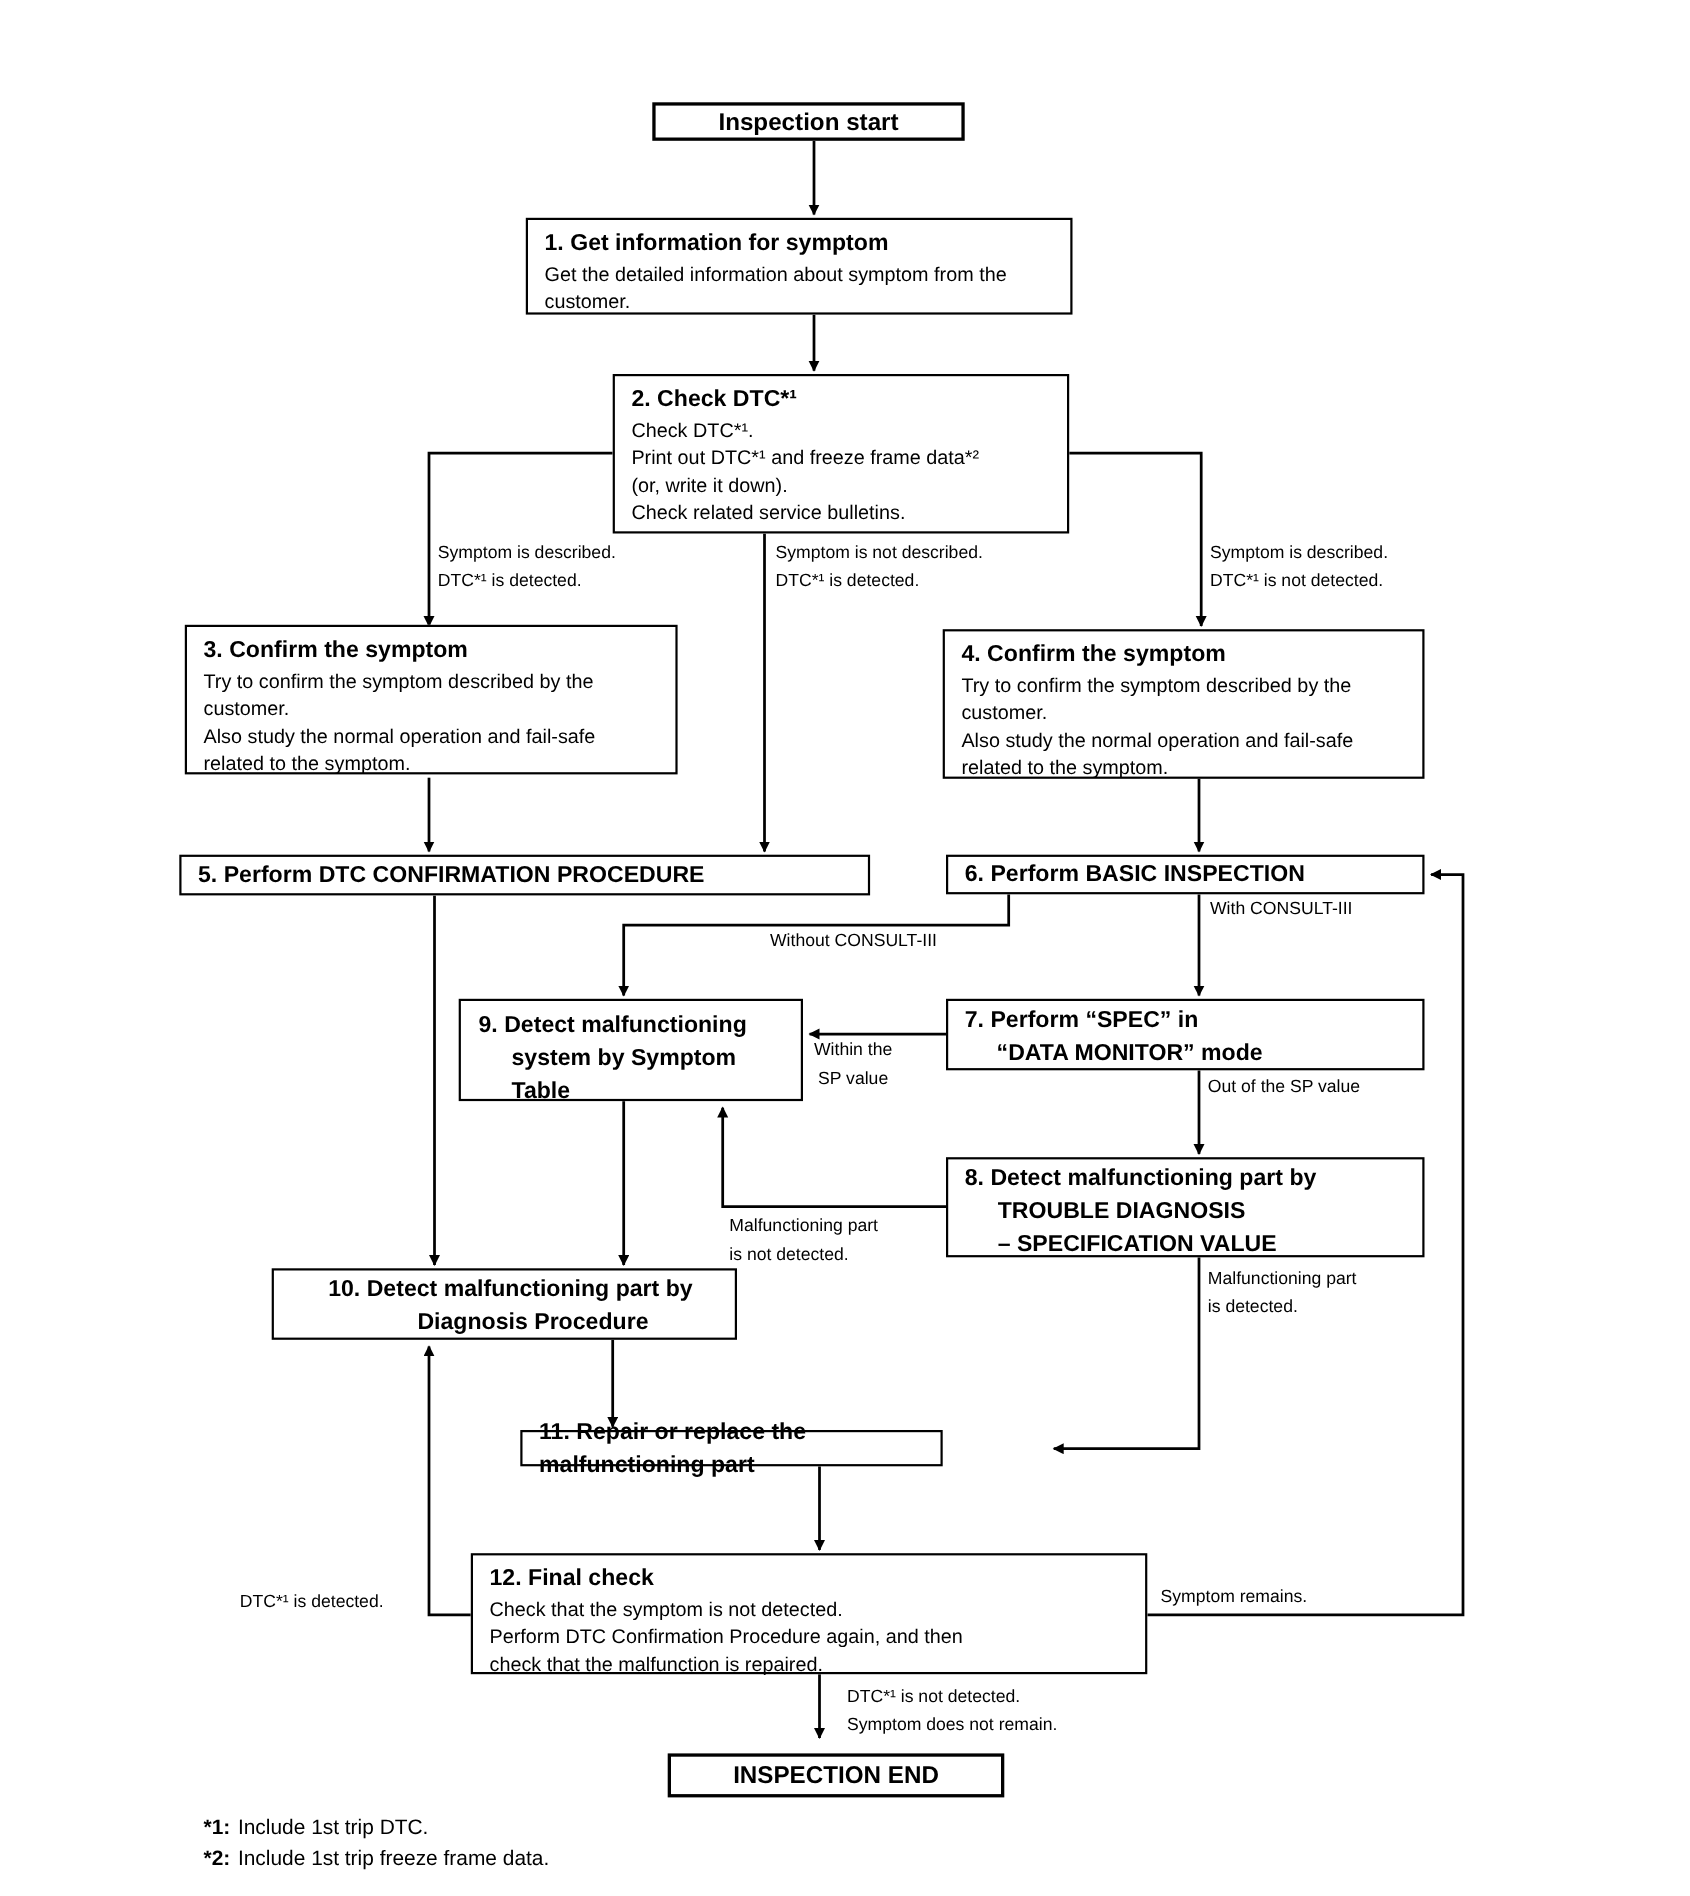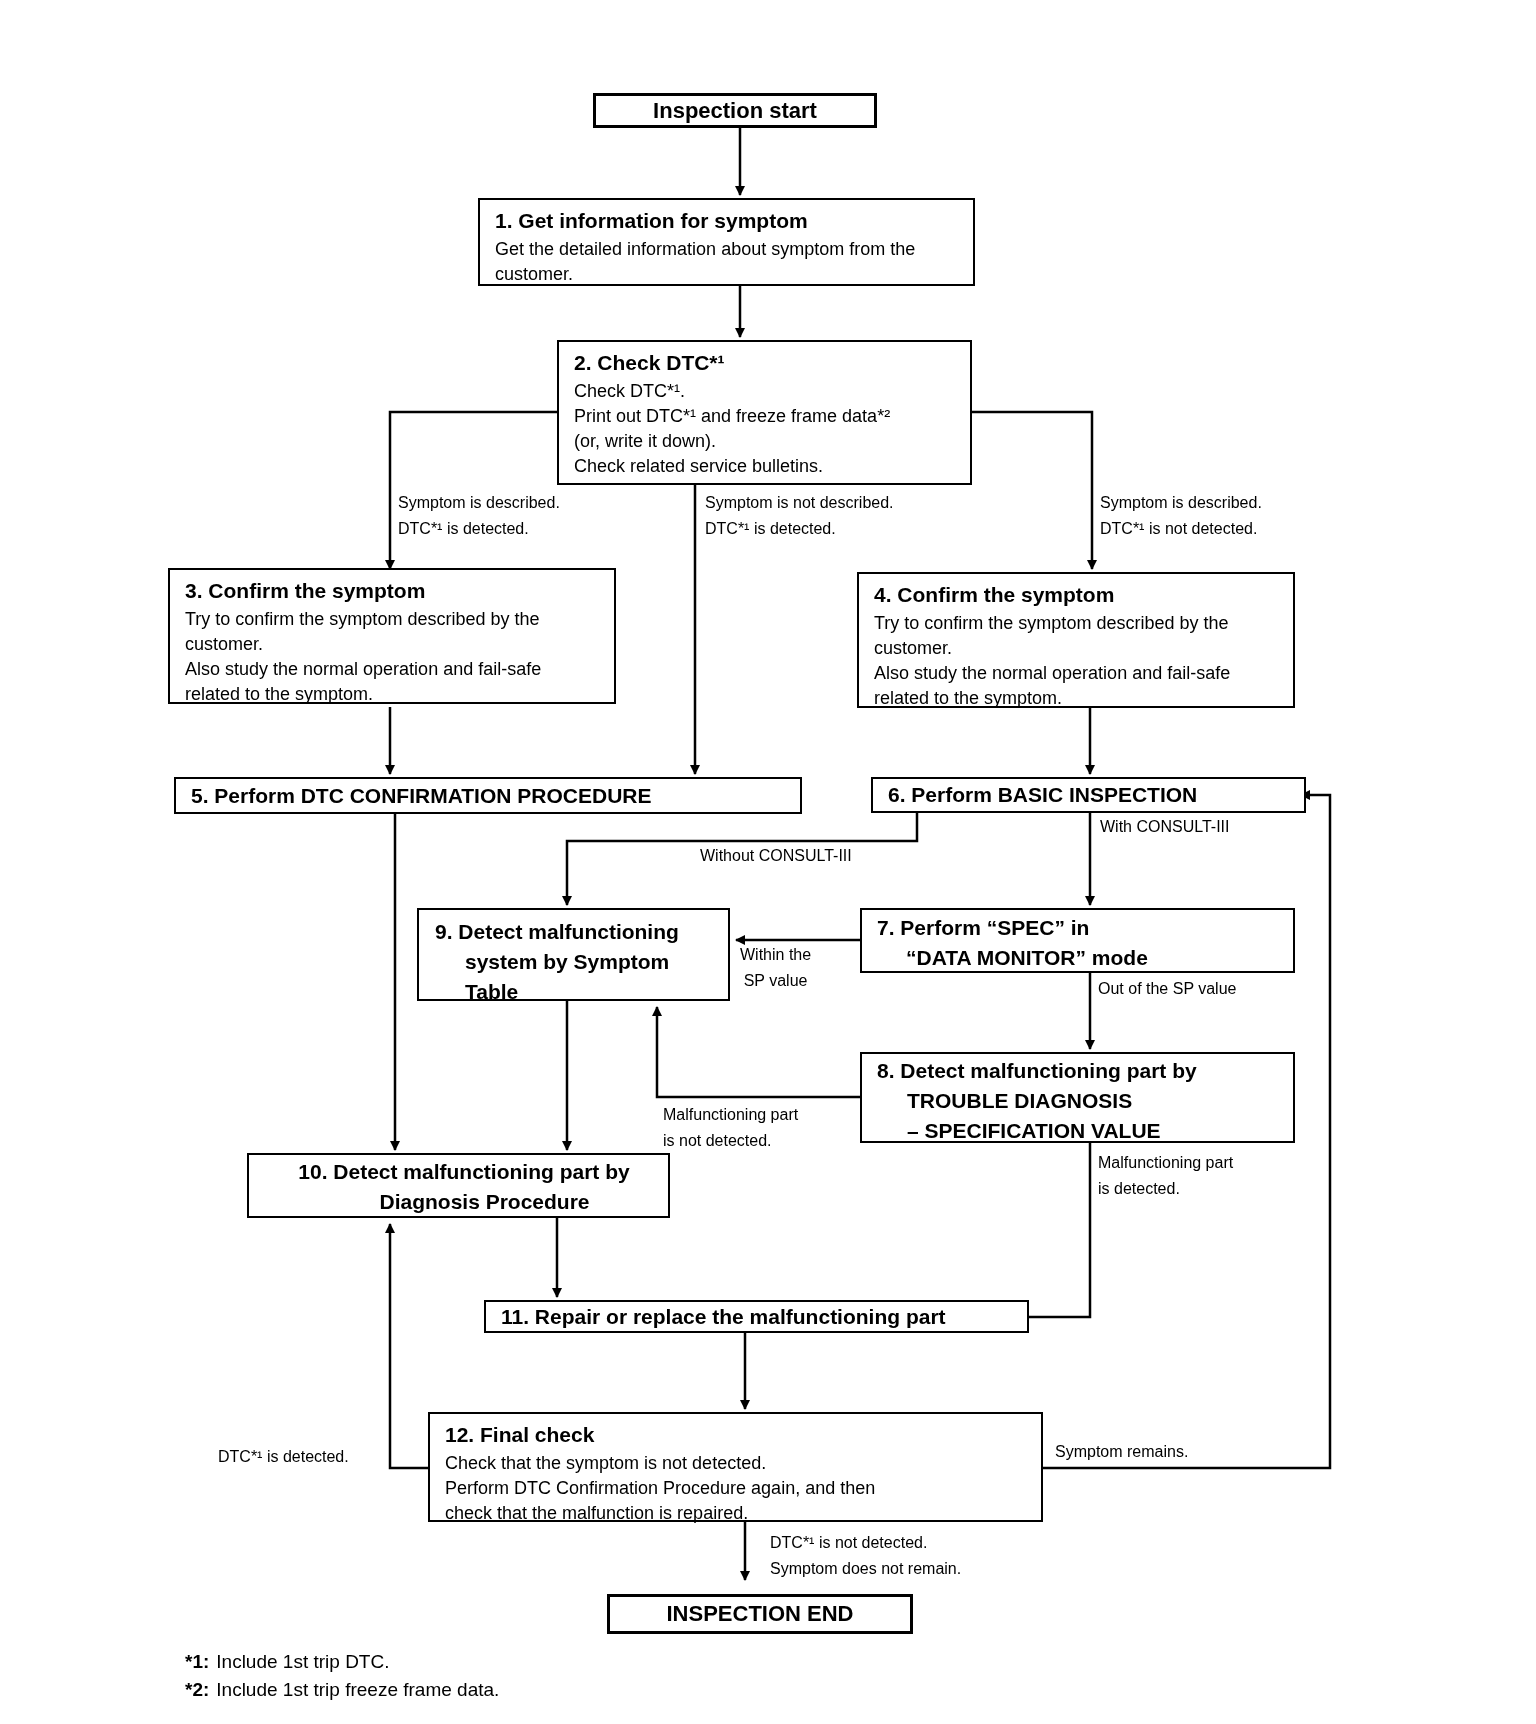--- a/index.html
+++ b/index.html
@@ -11,39 +11,39 @@
   .node{
     position:absolute;background:#fff;border:2px solid #000;box-sizing:border-box;z-index:1;
   }
   .node-title{
     font-weight:bold;font-size:21px;line-height:30px;white-space:pre-line;
   }
   .node-body{
     font-size:18px;line-height:25px;white-space:pre-line;margin-top:1px;
   }
   .pad{padding:6px 14px 6px 15px;}
-  .single{display:flex;align-items:center;padding-left:15px;margin-left:11px;}
+  .single{display:flex;align-items:center;padding-left:15px;}
   .terminal{display:flex;align-items:center;justify-content:center;border-width:3px;}
   .terminal .node-title{font-size:22px;}
   .edge-label{
     position:absolute;z-index:2;font-size:16px;line-height:26px;white-space:pre-line;
   }
   
   #start{left:593px;top:93px;width:284px;height:35px;}
   #n1{left:478px;top:198px;width:497px;height:88px;}
   #n2{left:557px;top:340px;width:415px;height:145px;}
   #n3{left:168px;top:568px;width:448px;height:136px;}
   #n4{left:857px;top:572px;width:438px;height:136px;}
   #n5{left:163px;top:777px;width:628px;height:37px;}
   #n6{left:860px;top:777px;width:435px;height:36px;}
   #n9{left:417px;top:908px;width:313px;height:93px;}
   #n7{left:860px;top:908px;width:435px;height:65px;}
   #n8{left:860px;top:1052px;width:435px;height:91px;}
   #n10{left:247px;top:1153px;width:423px;height:65px;text-align:center;}
-  #n11{left:473px;top:1300px;width:545px;height:33px;}
+  #n11{left:473px;top:1300px;width:384px;height:33px;}
   #n12{left:428px;top:1412px;width:615px;height:110px;}
   #end{left:607px;top:1594px;width:306px;height:40px;}
   
   #n9 .node-title{padding:7px 4px 0 46px;text-indent:-30px;}
   #n7 .node-title{padding:3px 4px 0 44px;text-indent:-29px;}
   #n8 .node-title{padding:2px 4px 0 45px;text-indent:-30px;}
   #n10 .node-title{padding:2px 4px 0 56px;text-indent:-41px;}
   
   #lbl-branch-left{left:398px;top:490px;}
   #lbl-branch-middle{left:705px;top:490px;}

